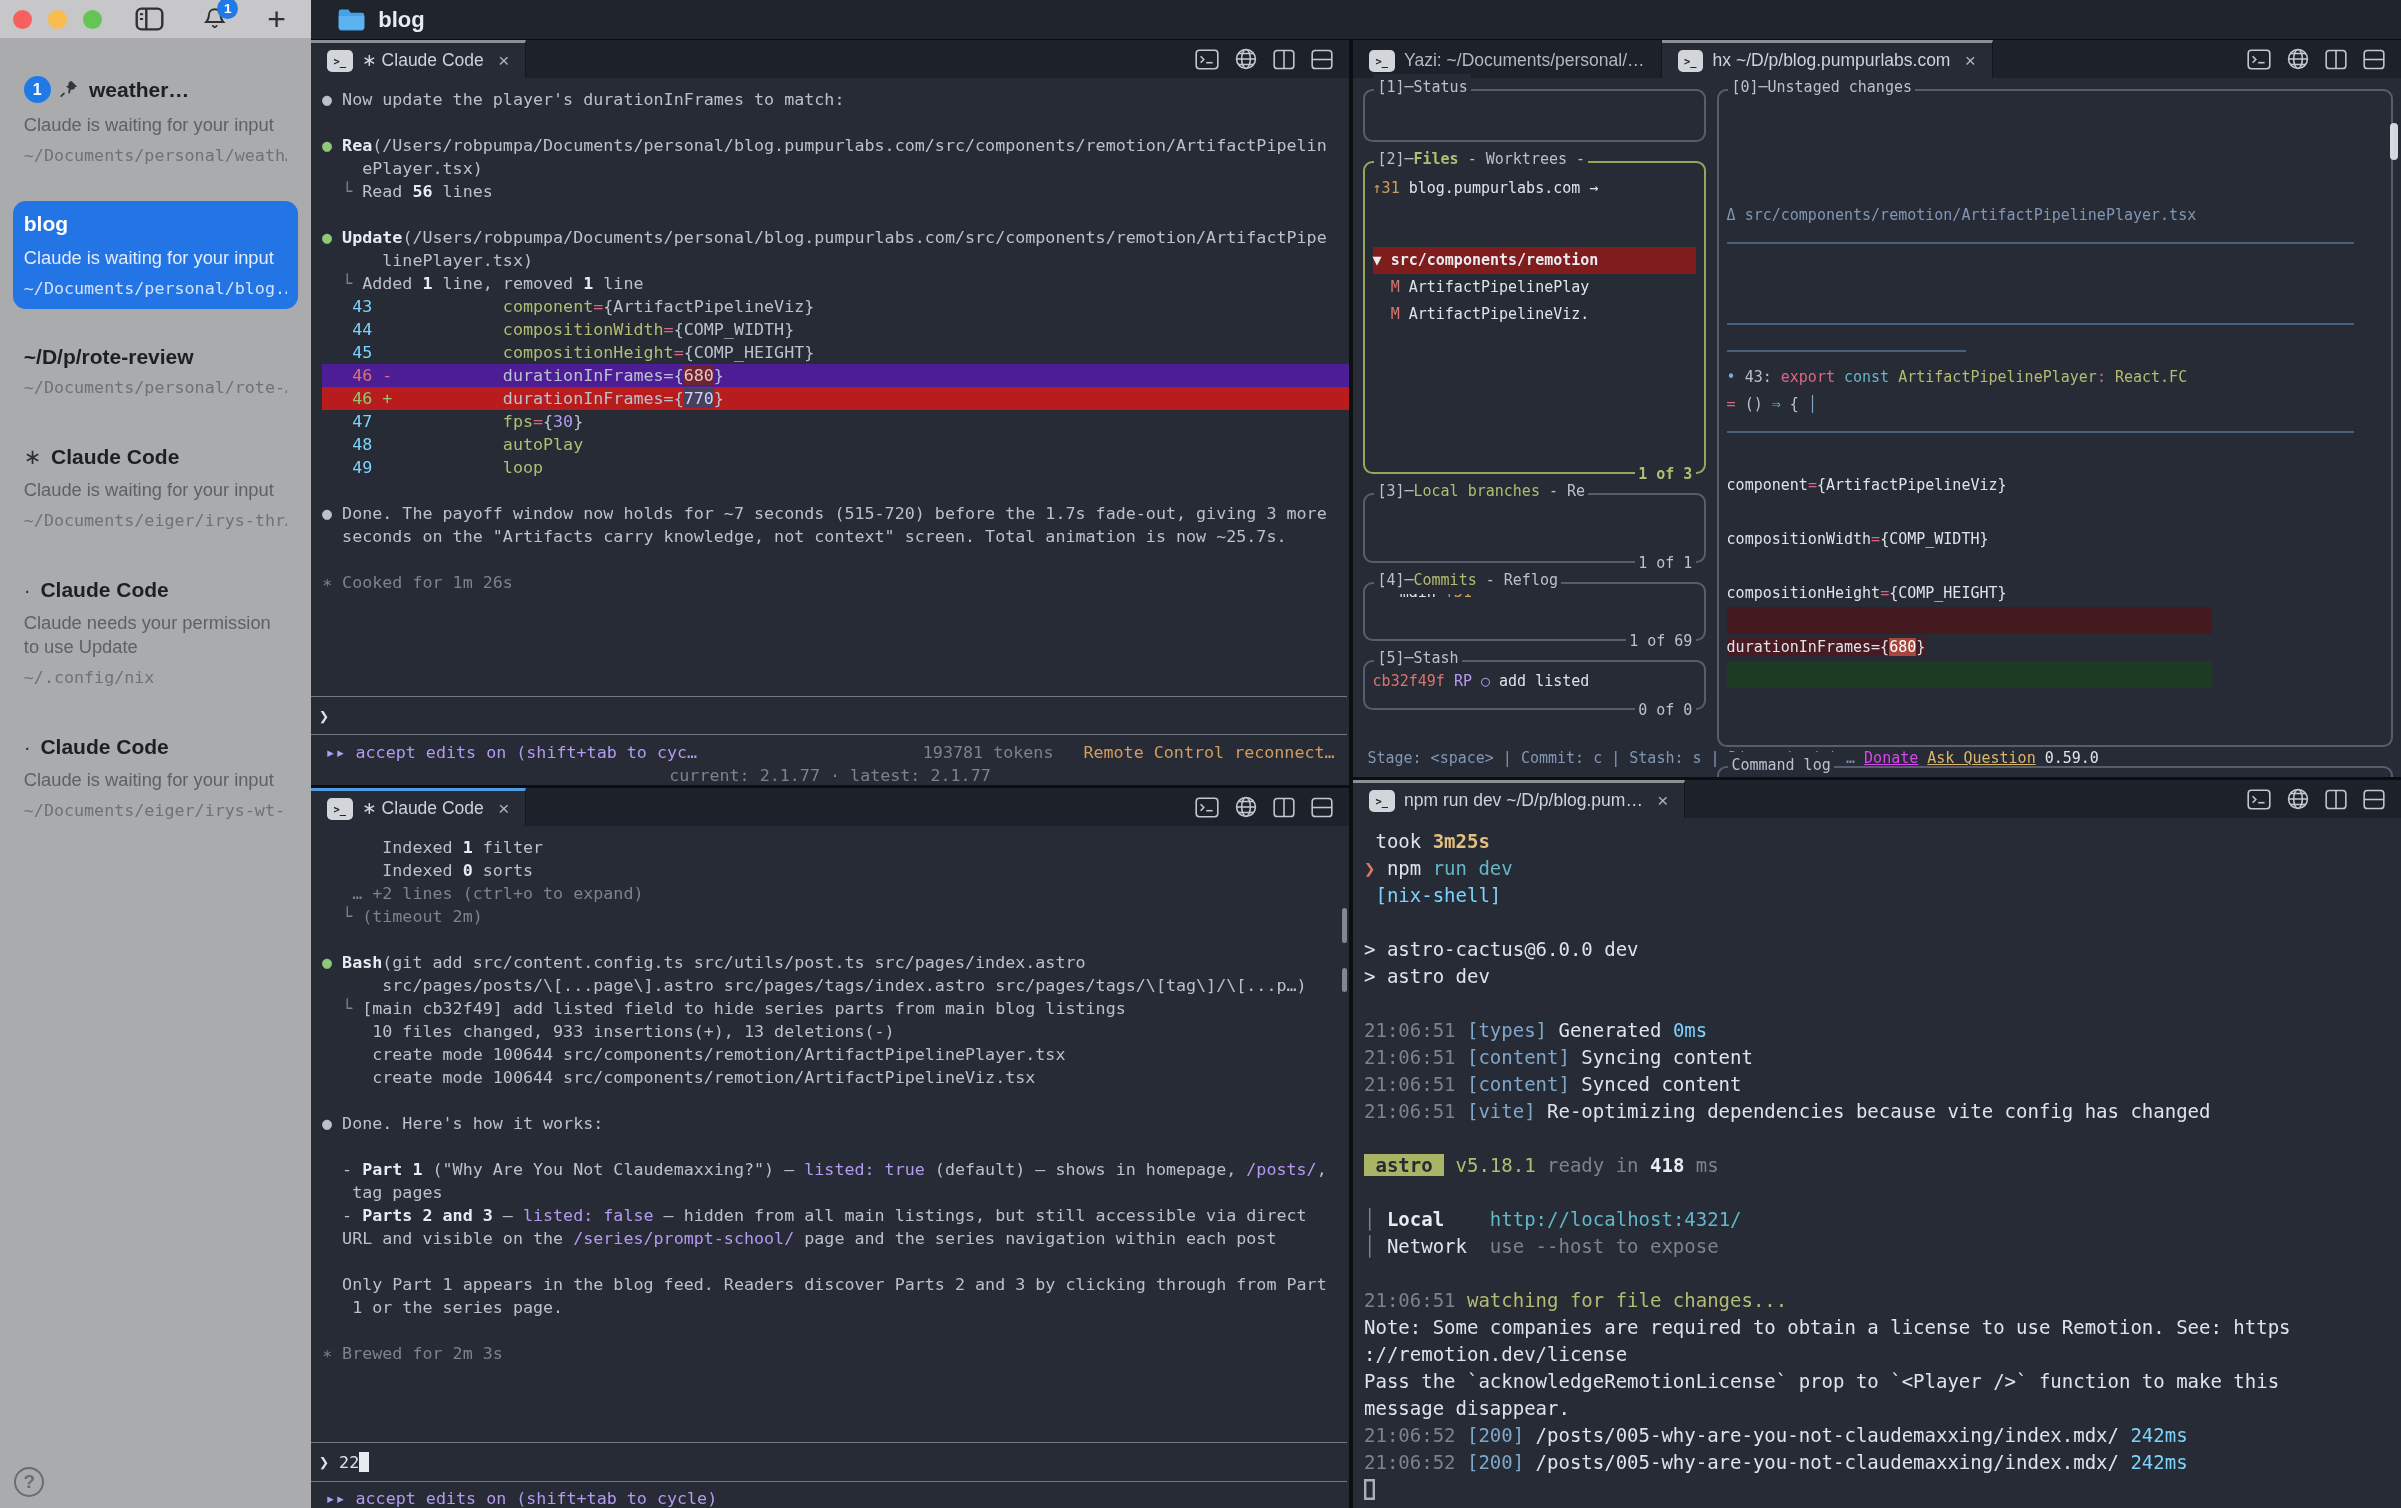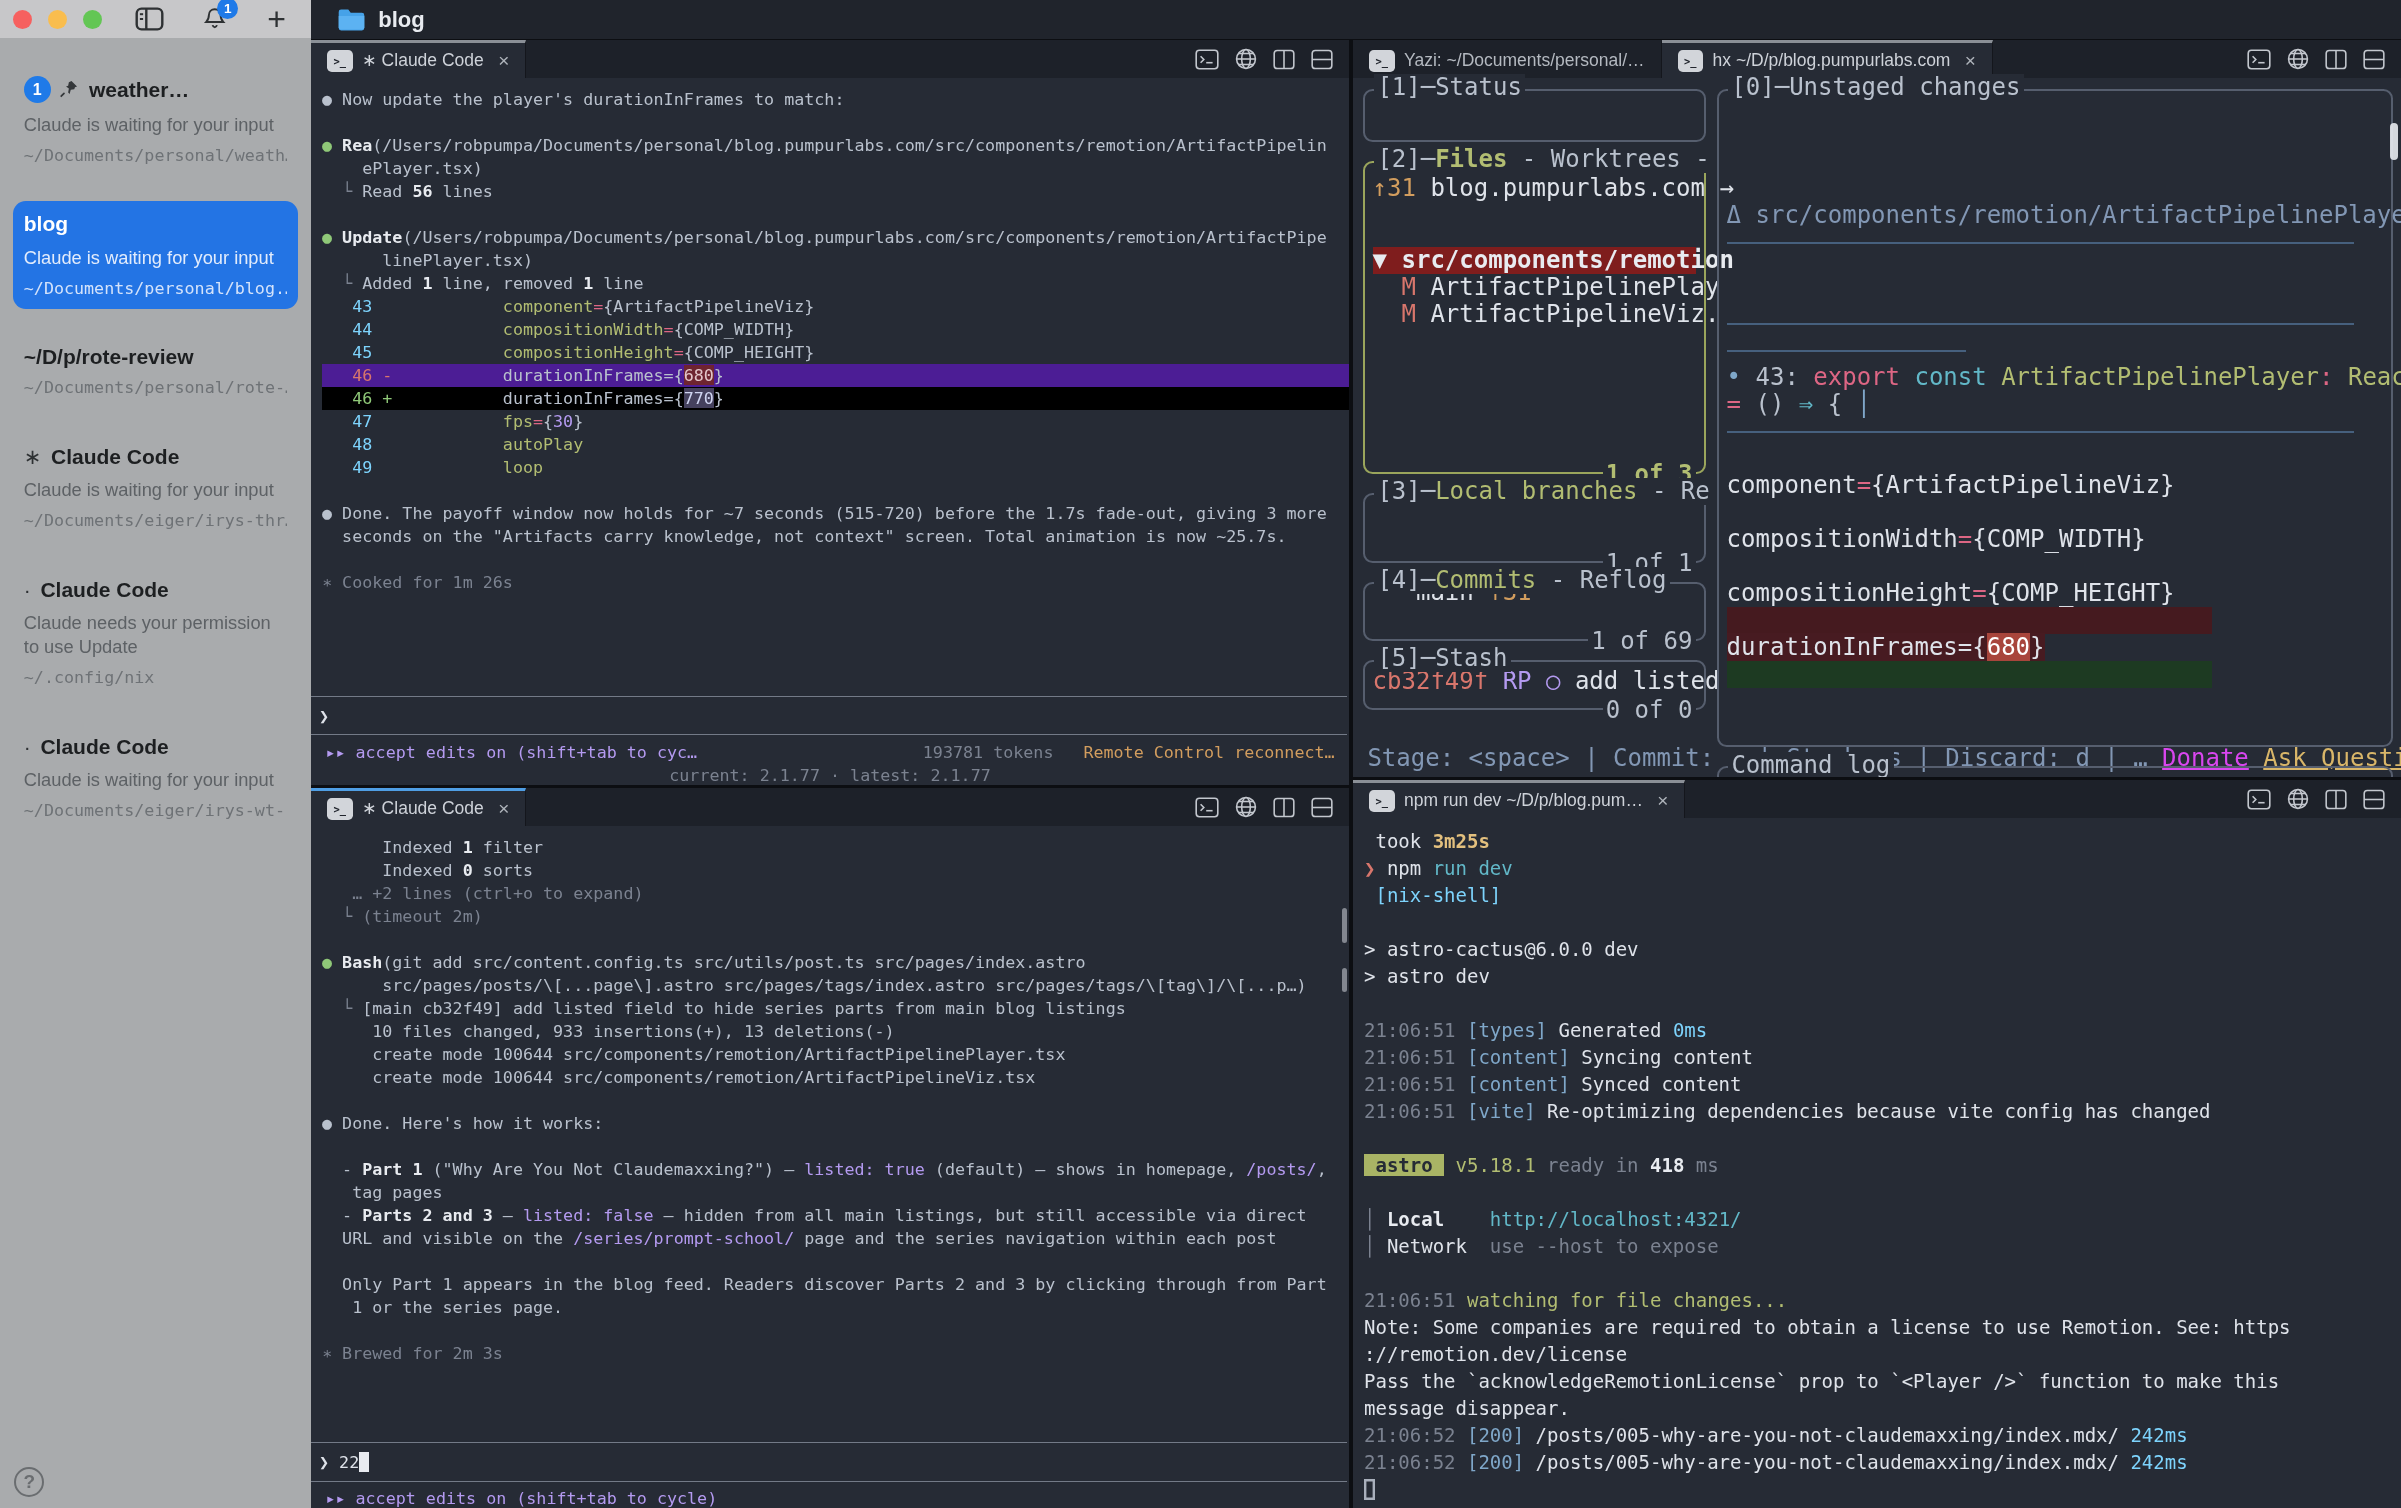--- a/index.html
+++ b/index.html
@@ -89,42 +89,42 @@
   .c-u{text-decoration:underline;}
   .c-badge{background:#a9b465;color:#262b35;font-weight:bold;}
   .c-tokdel{background:#6e2430;color:#e3c5c9;}
   .c-tokadd{background:#45415e;color:#cfd4f0;}
   .c-bgdel{background:#471b21;color:#dfe3ea;}
   .c-tok680{background:#a8453c;color:#fff;}
   .c-cur{background:#e8ebf0;color:#262b35;}
   .c-curh{display:inline-block;width:11px;height:21px;box-shadow:inset 0 0 0 2.4px #a9b0bc;vertical-align:-3.2px;}
 
   .row-del{background:#4c1d95;}
-  .row-add{background:#000000;}
+  .row-add{background:#b91c1c;}
   .row-sel{background:#7f1d1d;}
   .row-hline{position:relative;}
   .row-hline::after{content:"";position:absolute;left:0;right:29px;top:12.8px;border-top:2.4px solid #46607e;}
   .row-hunktop{position:relative;}
   .row-hunktop::after{content:"";position:absolute;left:0;top:12.8px;width:239px;border-top:2.4px solid #46607e;}
   .row-barred{background:#451a1f;width:74%;}
   .row-bargreen{background:#1d3a22;width:74%;}
 
   
   .cl-input{flex:none;border-top:1.6px solid #737a87;border-bottom:1.6px solid #737a87;margin-right:1.6px;
     padding:8.8px 0 8.8px 8px;font-family:"DejaVu Sans Mono",monospace;font-size:16.7px;color:#dfe3ea;white-space:pre;}
   .cl-status{flex:none;display:flex;align-items:baseline;padding:6.4px 14.4px 0 14.4px;font-family:"DejaVu Sans Mono",monospace;font-size:16.7px;white-space:pre;}
   .cl-status .mode{color:#b49af0;}
   .cl-status .tokens{color:#7b8290;margin-left:auto;}
   .cl-status .remote{color:#d29d5e;margin-left:30px;}
   .cl-version{flex:none;text-align:center;color:#7b8290;font-family:"DejaVu Sans Mono",monospace;font-size:16.7px;padding-top:3.2px;}
   .mt-gap{margin-top:32px;}
 
   
   .lg{flex:1;display:flex;flex-direction:column;padding:11px 8px 0 9.6px;font-family:"DejaVu Sans Mono",monospace;
-    font-size:24px;line-height:27px;color:#b9c1cd;min-height:0;white-space:pre;}
+    font-size:15px;line-height:27px;color:#b9c1cd;min-height:0;white-space:pre;}
   .lg-cols{flex:1;display:flex;gap:11px;min-height:0;}
   .lg-left{width:343px;flex:none;display:flex;flex-direction:column;}
   .lg-right{flex:1;display:flex;flex-direction:column;min-width:0;}
   .lg-box{border:2.4px solid #565e6e;border-radius:9.6px;position:relative;padding:3.2px 8px;margin-bottom:19px;overflow:visible;}
   .lg-box.active{border-color:#9aa55c;}
   .lg-title{position:absolute;top:-16.7px;left:9.6px;background:#262b35;padding:0 3.2px;white-space:pre;}
   .lg-count{position:absolute;bottom:-16px;right:8px;background:#262b35;padding:0 3.2px;}
   .lg-count.oli{color:#b2bd72;font-weight:bold;}
   .b1{height:53px;flex:none;}
   .b2{height:313px;flex:none;}

